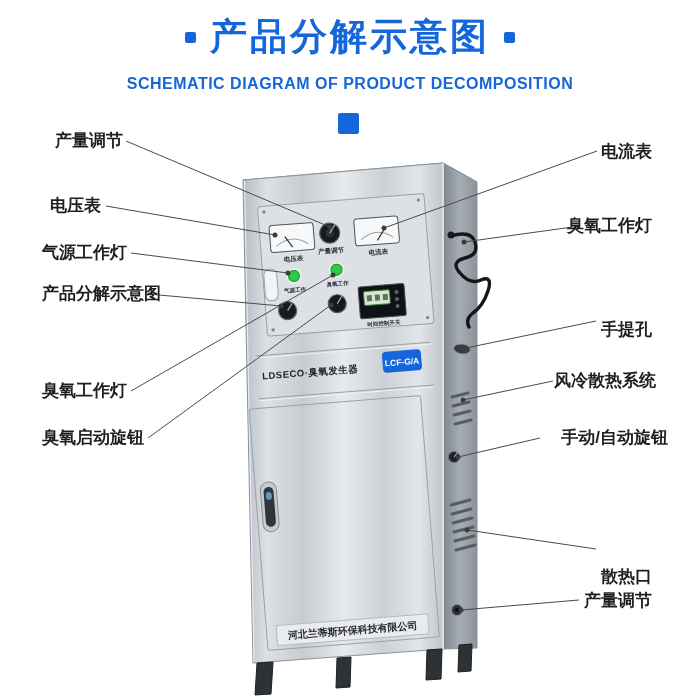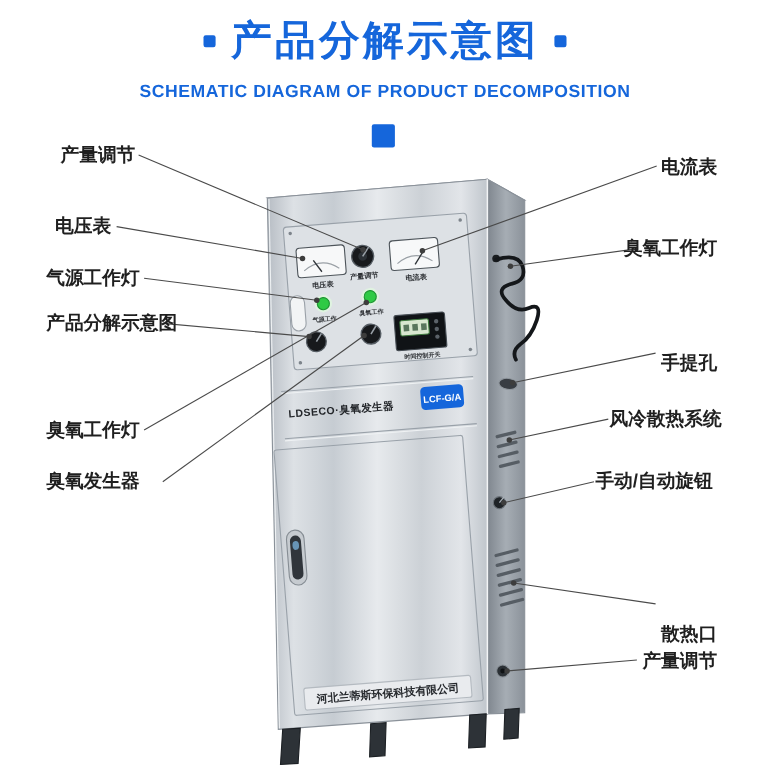--- a/index.html
+++ b/index.html
@@ -220,21 +220,21 @@
     <circle cx="467" cy="530" r="2.5"></circle>
     <circle cx="461" cy="610" r="2.5"></circle>
   </g>
 </svg>
 
 <div class="callout" style="left:55px;top:129px">产量调节</div>
 <div class="callout" style="left:50px;top:194px">电压表</div>
 <div class="callout" style="left:42px;top:241px">气源工作灯</div>
 <div class="callout" style="left:42px;top:282px">产品分解示意图</div>
 <div class="callout" style="left:42px;top:379px">臭氧工作灯</div>
-<div class="callout" style="left:42px;top:426px">臭氧发生器</div>
+<div class="callout" style="left:42px;top:426px">臭氧启动旋钮</div>
 
 <div class="callout" style="right:48px;top:140px">电流表</div>
 <div class="callout" style="right:48px;top:214px">臭氧工作灯</div>
 <div class="callout" style="right:48px;top:318px">手提孔</div>
 <div class="callout" style="right:44px;top:369px">风冷散热系统</div>
-<div class="callout" style="right:52px;top:426px">手动/自动旋钮</div>
+<div class="callout" style="right:32px;top:426px">手动/自动旋钮</div>
 <div class="callout" style="right:48px;top:565px">散热口</div>
 <div class="callout" style="right:48px;top:589px">产量调节</div>
 
 </body></html>

